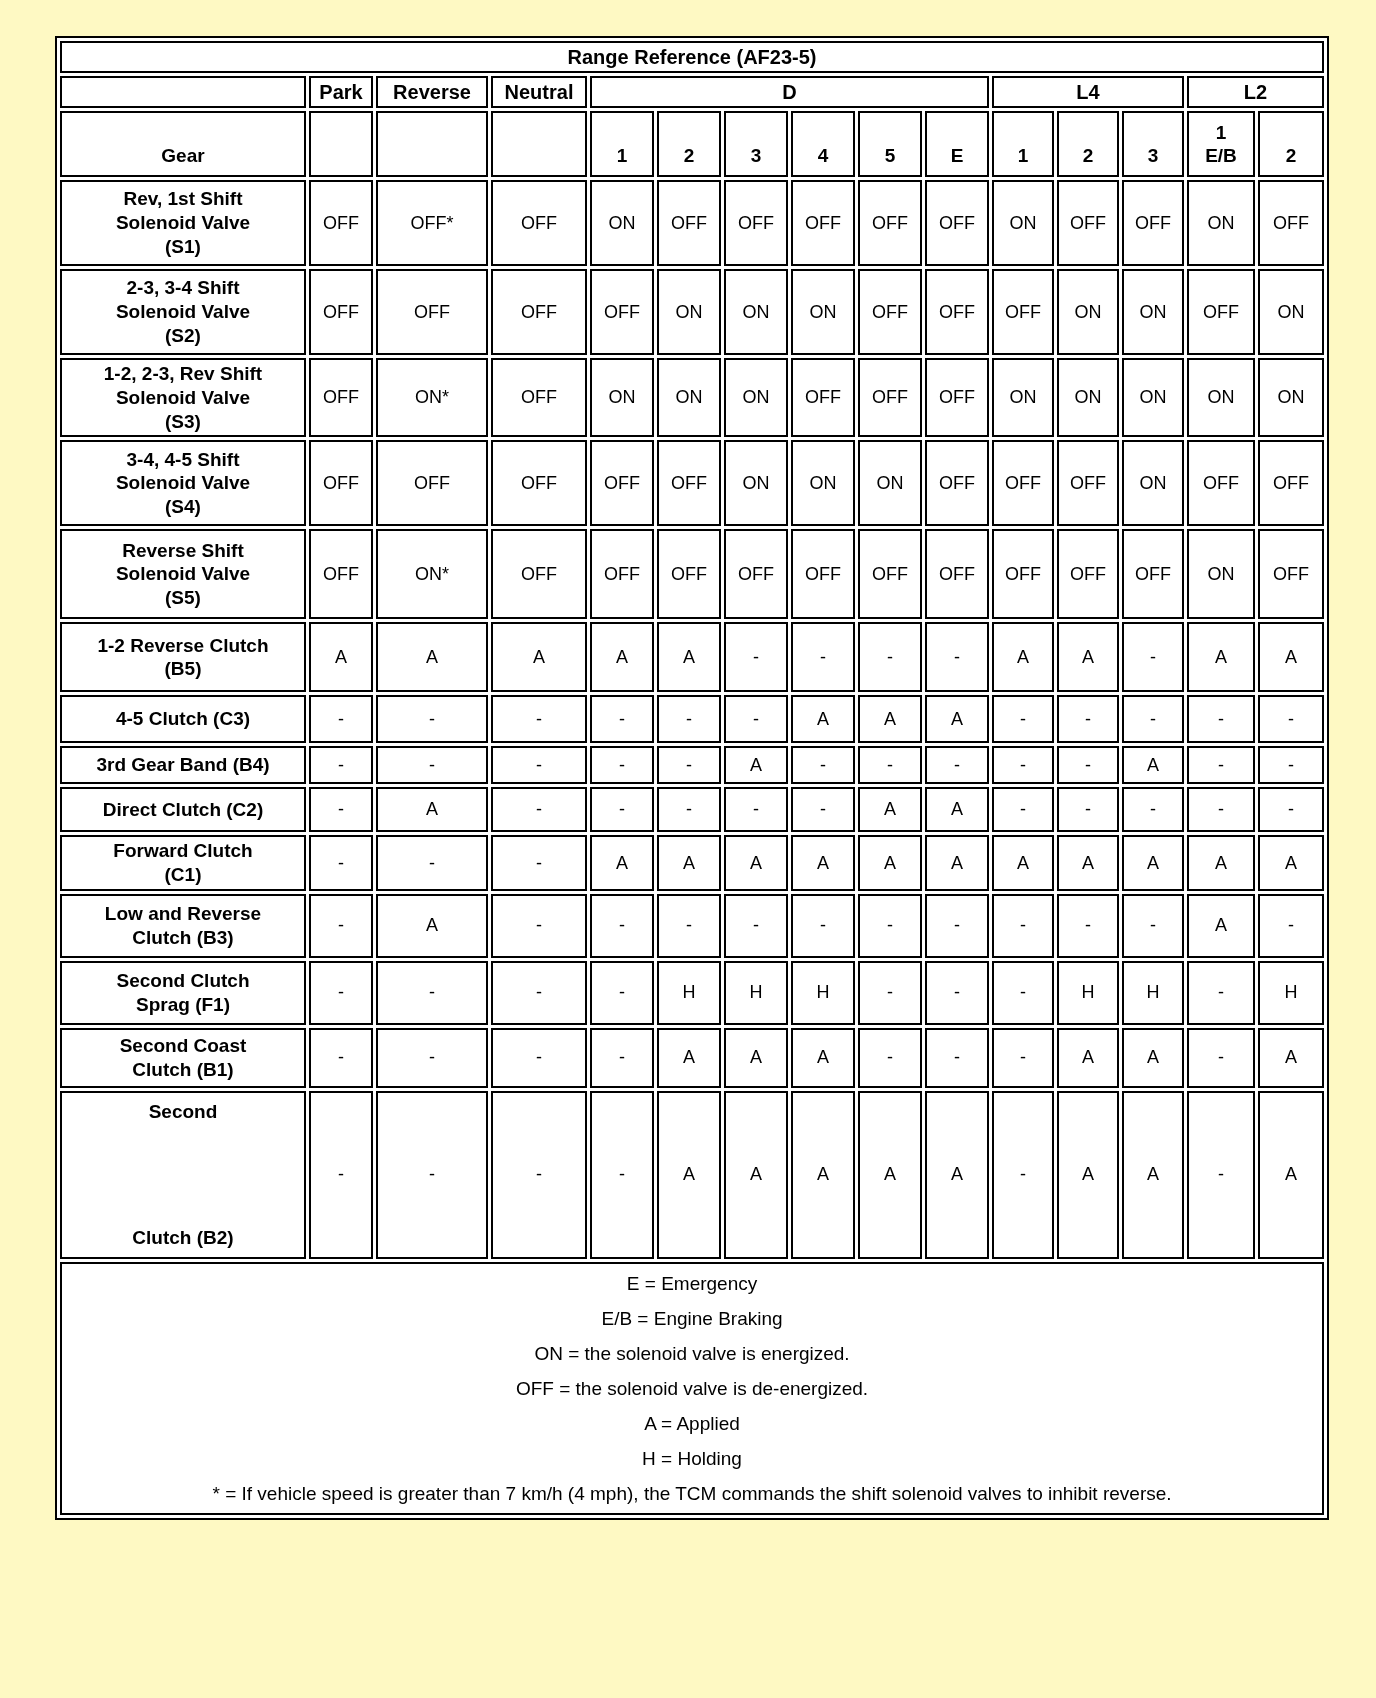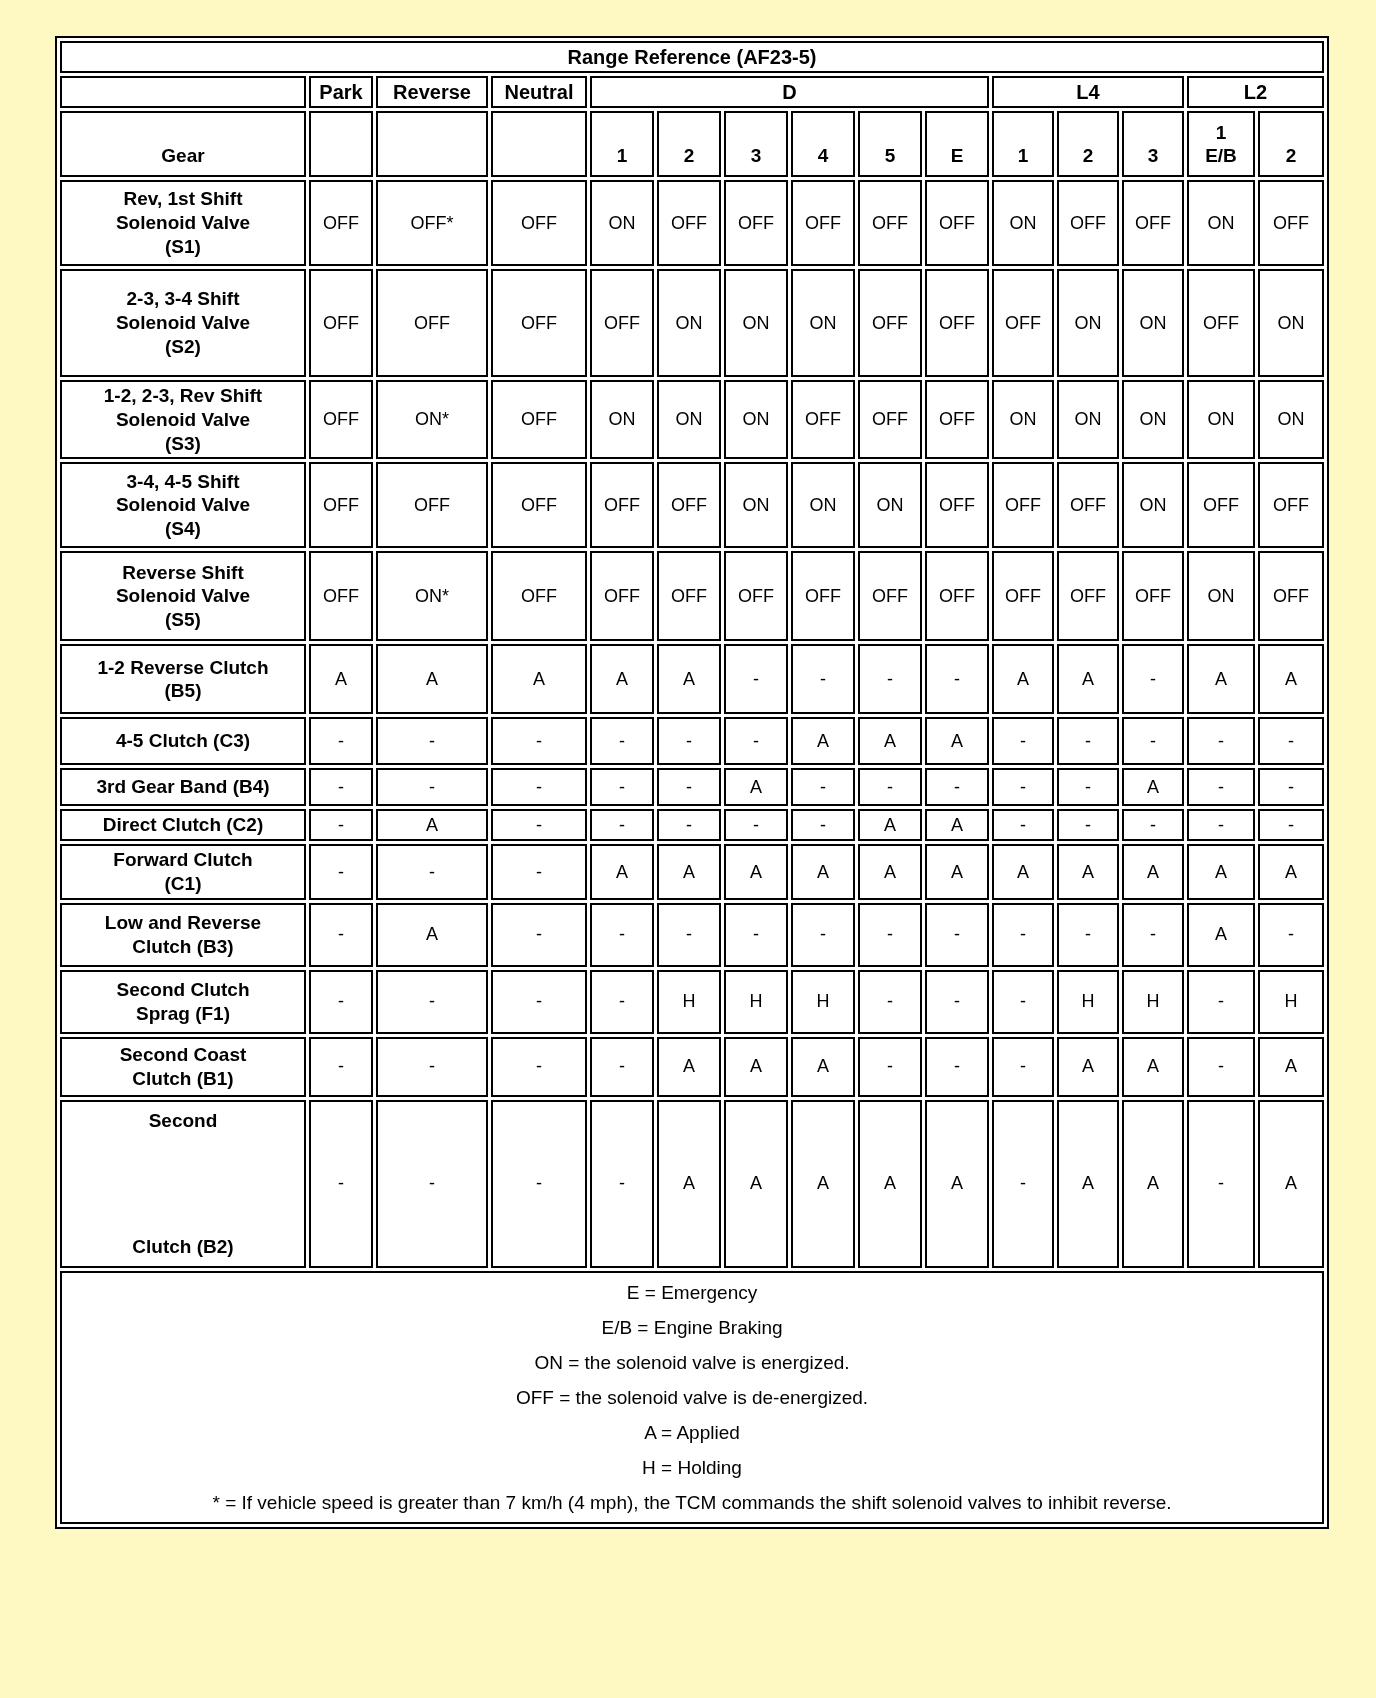--- a/index.html
+++ b/index.html
@@ -149,21 +149,21 @@
           <td class="value-cell">OFF</td>
           <td class="value-cell">OFF</td>
           <td class="value-cell">OFF</td>
           <td class="value-cell">OFF</td>
           <td class="value-cell">ON</td>
           <td class="value-cell">OFF</td>
           <td class="value-cell">OFF</td>
           <td class="value-cell">ON</td>
           <td class="value-cell">OFF</td>
         </tr>
-        <tr style="height: 108px; margin-top: 14px;">
+        <tr style="height: 86px; margin-top: 14px;">
           <td class="row-label">2-3, 3-4 Shift
 Solenoid Valve
 (S2)</td>
           <td class="value-cell">OFF</td>
           <td class="value-cell">OFF</td>
           <td class="value-cell">OFF</td>
           <td class="value-cell">OFF</td>
           <td class="value-cell">ON</td>
           <td class="value-cell">ON</td>
           <td class="value-cell">ON</td>
@@ -277,21 +277,21 @@
           <td class="value-cell">A</td>
           <td class="value-cell">-</td>
           <td class="value-cell">-</td>
           <td class="value-cell">-</td>
           <td class="value-cell">-</td>
           <td class="value-cell">-</td>
           <td class="value-cell">A</td>
           <td class="value-cell">-</td>
           <td class="value-cell">-</td>
         </tr>
-        <tr style="height: 32px; margin-top: 42px;">
+        <tr style="height: 45px; margin-top: 42px;">
           <td class="row-label">Direct Clutch (C2)</td>
           <td class="value-cell">-</td>
           <td class="value-cell">A</td>
           <td class="value-cell">-</td>
           <td class="value-cell">-</td>
           <td class="value-cell">-</td>
           <td class="value-cell">-</td>
           <td class="value-cell">-</td>
           <td class="value-cell">A</td>
           <td class="value-cell">A</td>

